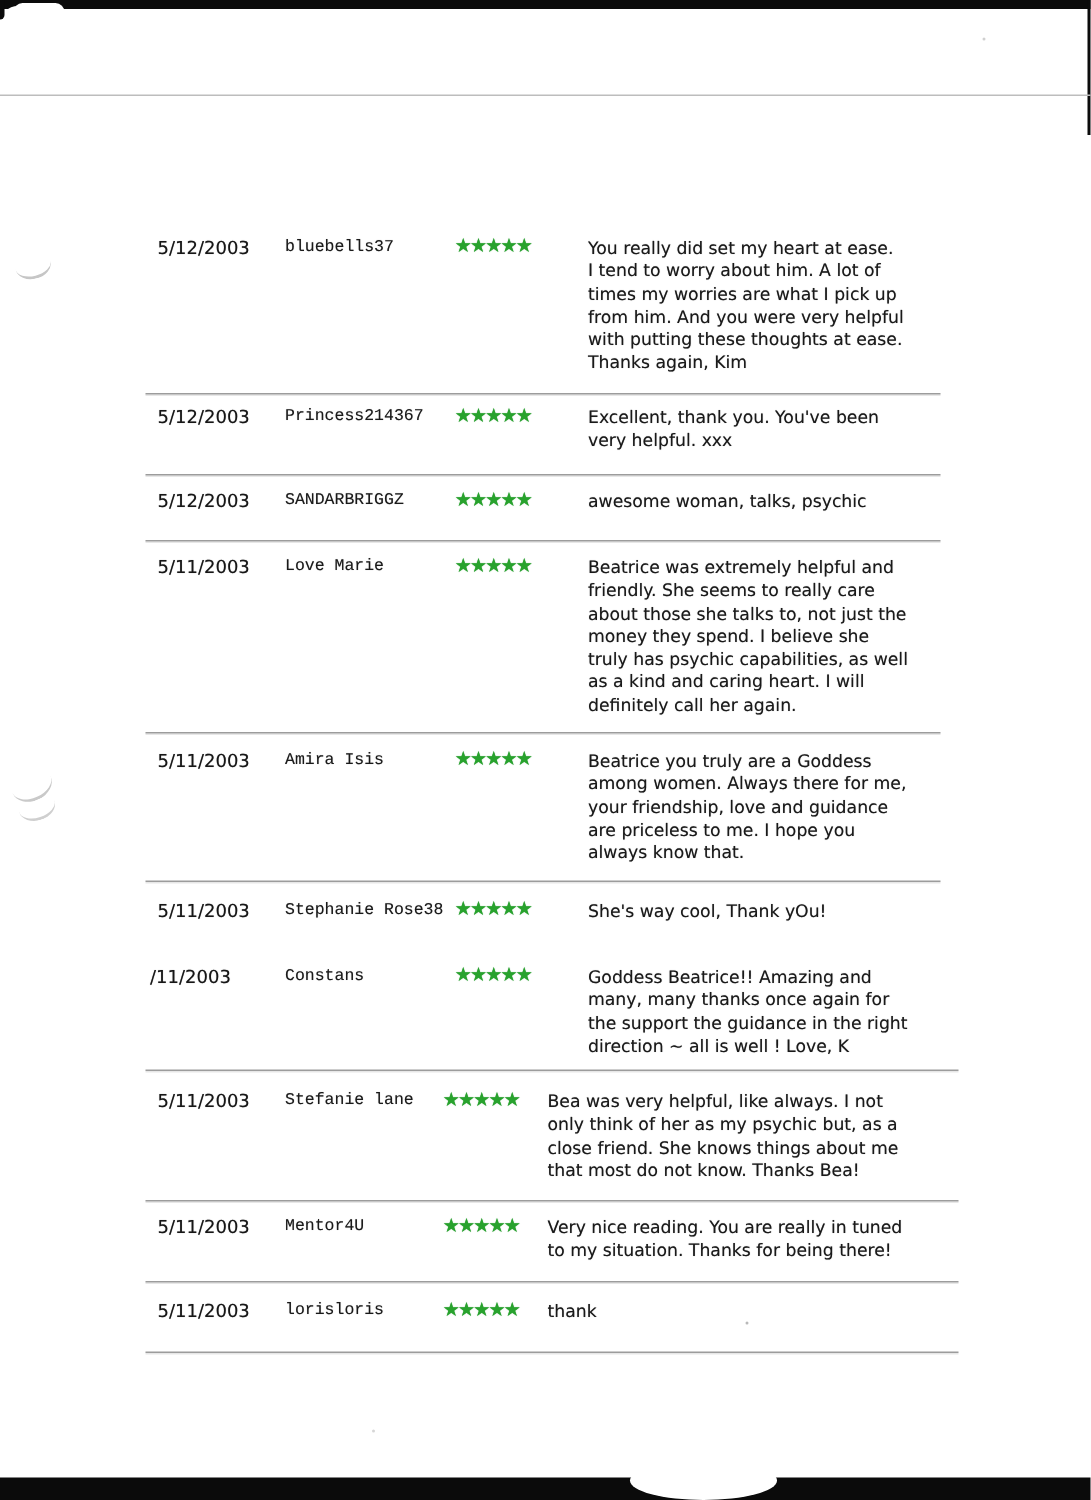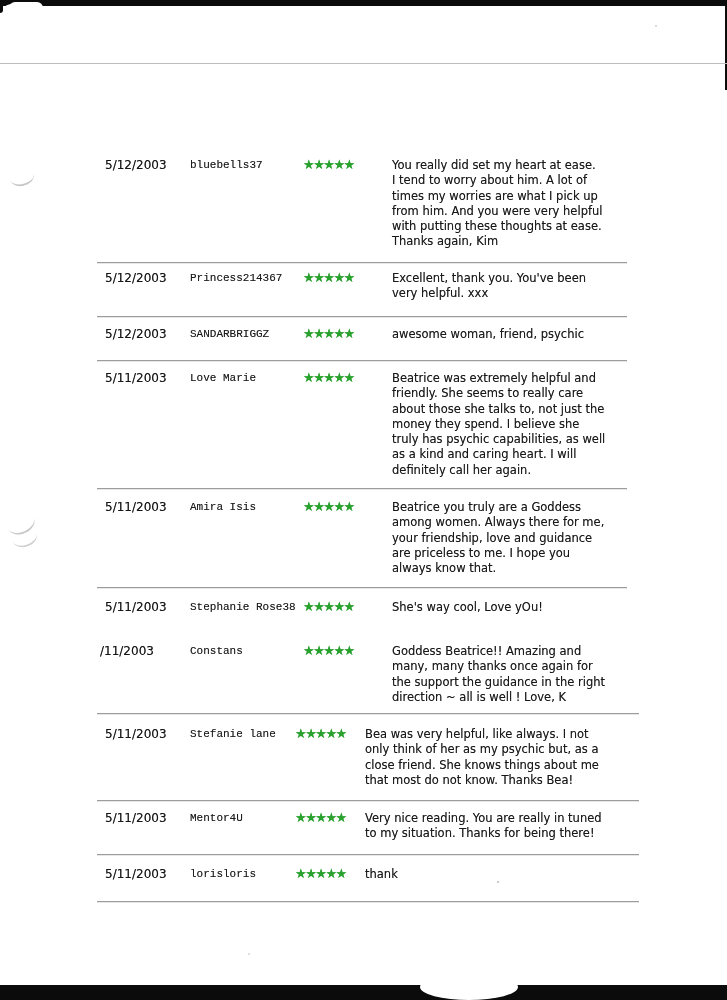--- a/index.html
+++ b/index.html
@@ -102,21 +102,21 @@
     <span class="stars">★★★★★</span>
     <span class="text">Excellent, thank you. You've been
 very helpful. xxx</span>
   </div>
   <div class="divider w1" style="top:316px"></div>
 
   <div class="row" style="top:327px">
     <span class="date">5/12/2003</span>
     <span class="user">SANDARBRIGGZ</span>
     <span class="stars">★★★★★</span>
-    <span class="text">awesome woman, friend, psychic</span>
+    <span class="text">awesome woman, talks, psychic</span>
   </div>
   <div class="divider w1" style="top:360px"></div>
 
   <div class="row" style="top:371px">
     <span class="date">5/11/2003</span>
     <span class="user">Love Marie</span>
     <span class="stars">★★★★★</span>
     <span class="text">Beatrice was extremely helpful and
 friendly. She seems to really care
 about those she talks to, not just the
@@ -136,21 +136,21 @@
 your friendship, love and guidance
 are priceless to me. I hope you
 always know that.</span>
   </div>
   <div class="divider w1" style="top:587px"></div>
 
   <div class="row" style="top:600px">
     <span class="date">5/11/2003</span>
     <span class="user">Stephanie Rose38</span>
     <span class="stars">★★★★★</span>
-    <span class="text">She's way cool, Love yOu!</span>
+    <span class="text">She's way cool, Thank yOu!</span>
   </div>
 
   <div class="row clip" style="top:644px">
     <span class="date">/11/2003</span>
     <span class="user">Constans</span>
     <span class="stars">★★★★★</span>
     <span class="text">Goddess Beatrice!! Amazing and
 many, many thanks once again for
 the support the guidance in the right
 direction ~ all is well ! Love, K</span>

